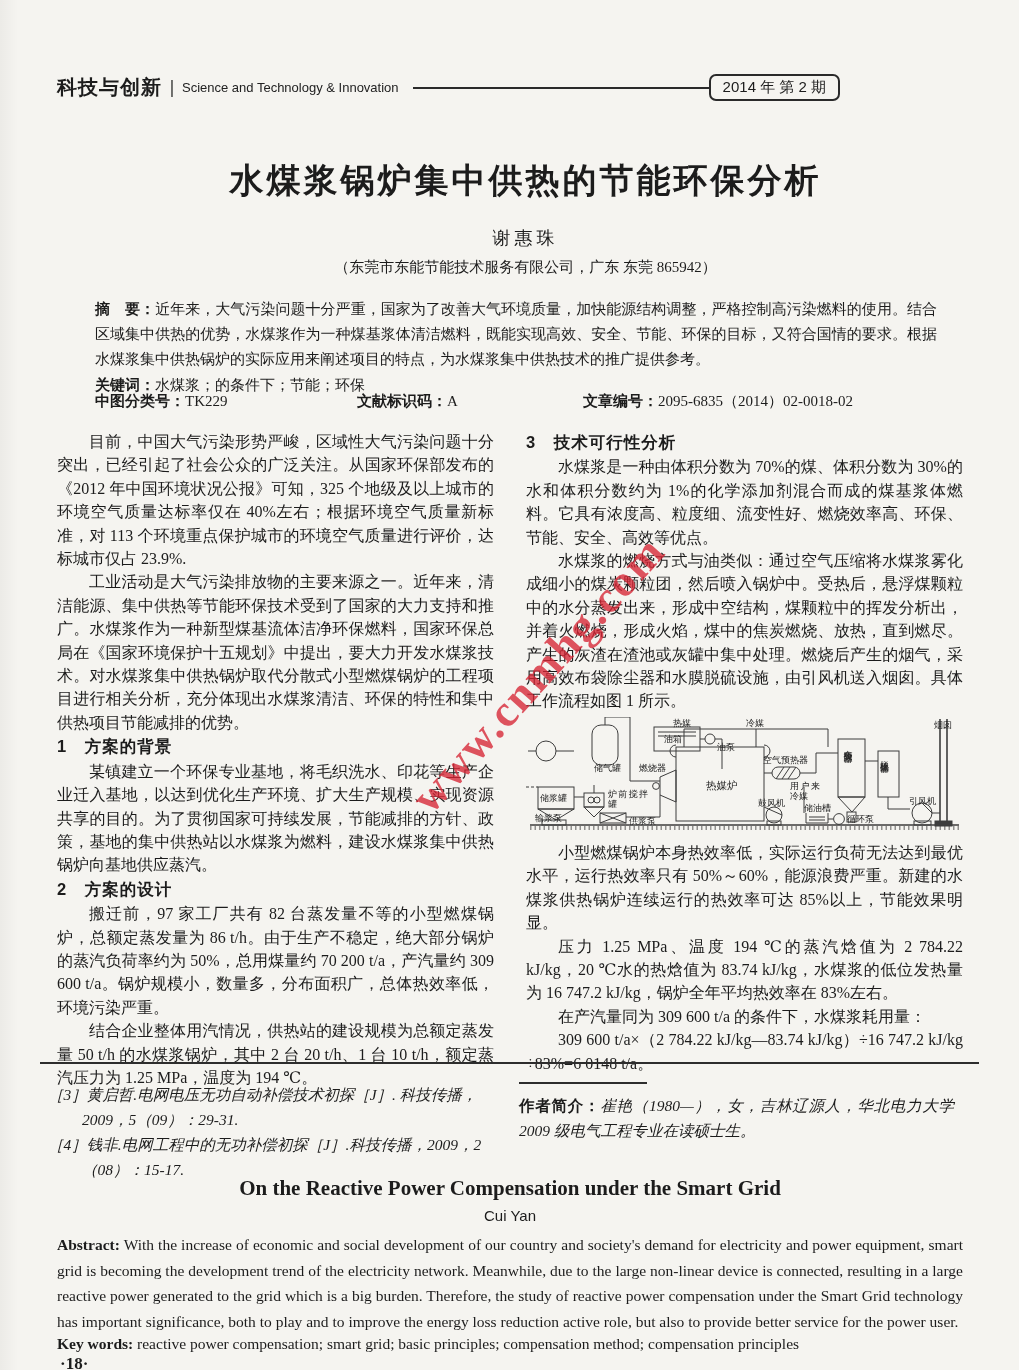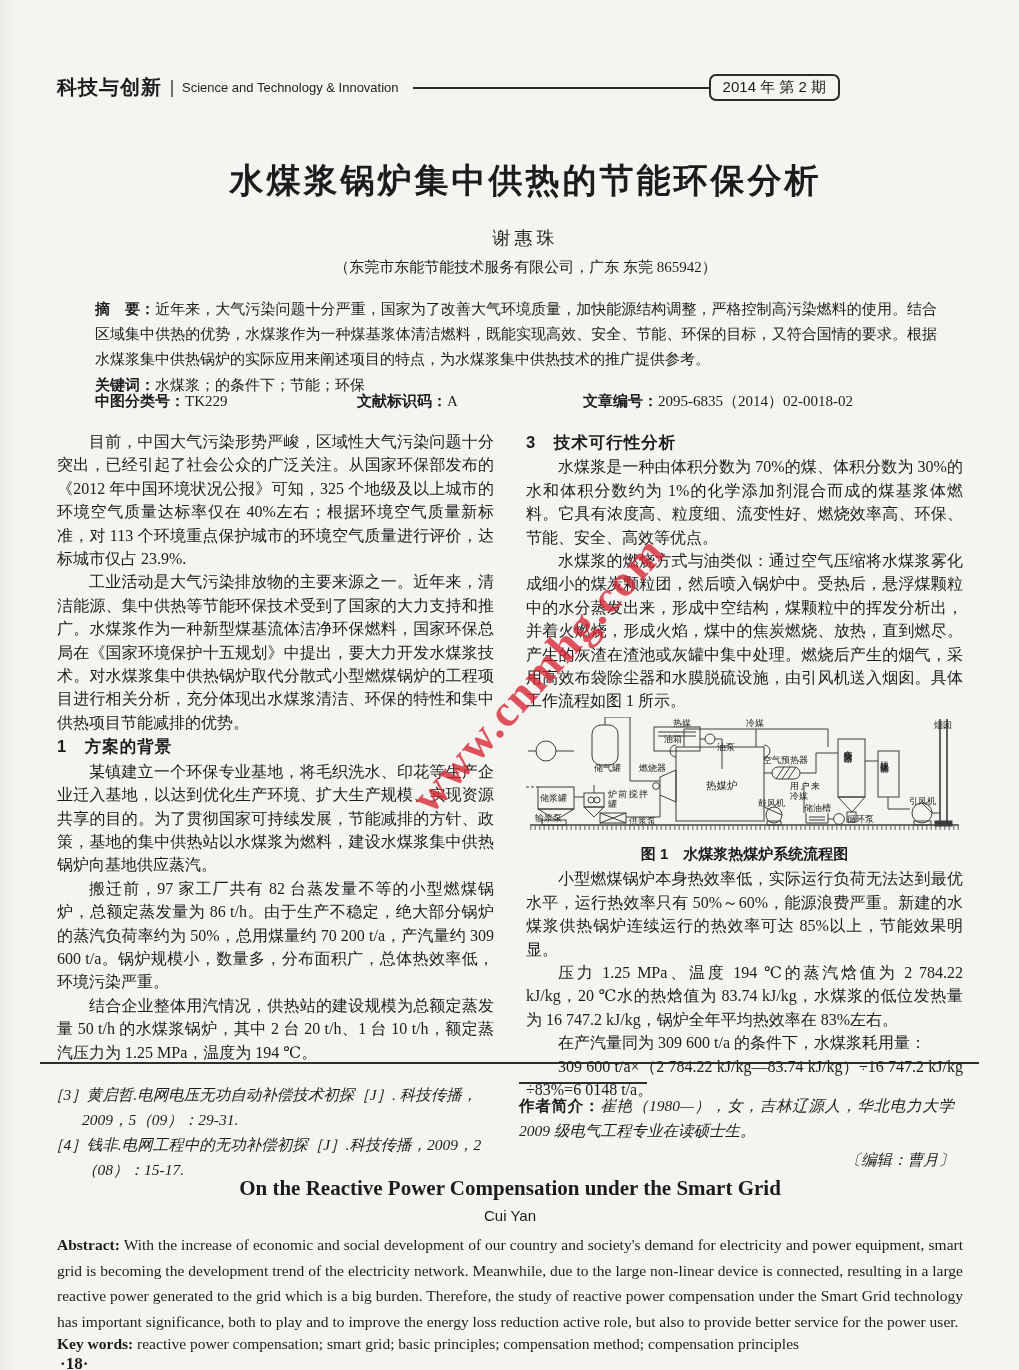--- a/index.html
+++ b/index.html
@@ -92,20 +92,21 @@
     <span class="m2"><span class="lbl">文献标识码：</span><span>A</span></span>
     <span class="m3"><span class="lbl">文章编号：</span><span>2095-6835（2014）02-0018-02</span></span>
   </div>
 
   <div class="cols">
     <div class="col">
       <p>目前，中国大气污染形势严峻，区域性大气污染问题十分突出，已经引起了社会公众的广泛关注。从国家环保部发布的《2012 年中国环境状况公报》可知，325 个地级及以上城市的环境空气质量达标率仅在 40%左右；根据环境空气质量新标准，对 113 个环境重点保护城市的环境空气质量进行评价，达标城市仅占 23.9%.</p>
       <p>工业活动是大气污染排放物的主要来源之一。近年来，清洁能源、集中供热等节能环保技术受到了国家的大力支持和推广。水煤浆作为一种新型煤基流体洁净环保燃料，国家环保总局在《国家环境保护十五规划》中提出，要大力开发水煤浆技术。对水煤浆集中供热锅炉取代分散式小型燃煤锅炉的工程项目进行相关分析，充分体现出水煤浆清洁、环保的特性和集中供热项目节能减排的优势。</p>
       <div class="sec">1　方案的背景</div>
       <p>某镇建立一个环保专业基地，将毛织洗水、印花等生产企业迁入基地，以达到优化生产环境、扩大生产规模、实现资源共享的目的。为了贯彻国家可持续发展，节能减排的方针、政策，基地的集中供热站以水煤浆为燃料，建设水煤浆集中供热锅炉向基地供应蒸汽。</p>
+      <div class="sec">2　方案的设计</div>
       <p>搬迁前，97 家工厂共有 82 台蒸发量不等的小型燃煤锅炉，总额定蒸发量为 86 t/h。由于生产不稳定，绝大部分锅炉的蒸汽负荷率约为 50%，总用煤量约 70 200 t/a，产汽量约 309 600 t/a。锅炉规模小，数量多，分布面积广，总体热效率低，环境污染严重。</p>
       <p>结合企业整体用汽情况，供热站的建设规模为总额定蒸发量 50 t/h 的水煤浆锅炉，其中 2 台 20 t/h、1 台 10 t/h，额定蒸汽压力为 1.25 MPa，温度为 194 ℃。</p>
     </div>
 
     <div class="col">
       <div class="sec">3　技术可行性分析</div>
       <p>水煤浆是一种由体积分数为 70%的煤、体积分数为 30%的水和体积分数约为 1%的化学添加剂混合而成的煤基浆体燃料。它具有浓度高、粒度细、流变性好、燃烧效率高、环保、节能、安全、高效等优点。</p>
       <p>水煤浆的燃烧方式与油类似：通过空气压缩将水煤浆雾化成细小的煤炭颗粒团，然后喷入锅炉中。受热后，悬浮煤颗粒中的水分蒸发出来，形成中空结构，煤颗粒中的挥发分析出，并着火燃烧，形成火焰，煤中的焦炭燃烧、放热，直到燃尽。产生的灰渣在渣池或灰罐中集中处理。燃烧后产生的烟气，采用高效布袋除尘器和水膜脱硫设施，由引风机送入烟囱。具体工作流程如图 1 所示。</p>
 
       <div class="fig">
@@ -215,41 +216,39 @@
           <div class="flabel wrap" style="left:82px;top:72px;width:40px;">炉前搅拌罐</div>
           <div class="flabel" style="left:103px;top:99px;">供浆泵</div>
           <div class="flabel" style="left:113px;top:46px;">燃烧器</div>
           <div class="flabel" style="left:180px;top:63px;font-size:10.5px;">热媒炉</div>
           <div class="flabel wrap" style="left:264px;top:64px;width:30px;">用户来冷媒</div>
           <div class="flabel" style="left:232px;top:81px;">鼓风机</div>
           <div class="flabel" style="left:278px;top:86px;">储油槽</div>
           <div class="flabel" style="left:321px;top:97px;">循环泵</div>
           <div class="flabel" style="left:383px;top:79px;">引风机</div>
         </div>
-        <div class="figcap">图 1　水煤浆热煤炉系统流程图</div>
       </div>
 
       <p>小型燃煤锅炉本身热效率低，实际运行负荷无法达到最优水平，运行热效率只有 50%～60%，能源浪费严重。新建的水煤浆供热锅炉连续运行的热效率可达 85%以上，节能效果明显。</p>
       <p>压力 1.25 MPa、温度 194 ℃的蒸汽焓值为 2 784.22 kJ/kg，20 ℃水的热焓值为 83.74 kJ/kg，水煤浆的低位发热量为 16 747.2 kJ/kg，锅炉全年平均热效率在 83%左右。</p>
       <p>在产汽量同为 309 600 t/a 的条件下，水煤浆耗用量：</p>
       <p>309 600 t/a×（2 784.22 kJ/kg—83.74 kJ/kg）÷16 747.2 kJ/kg ÷83%=6 0148 t/a。</p>
     </div>
   </div>
 
   <div class="divider"></div>
 
   <div class="bottomcols">
     <div class="bcol refs">
       <div>［3］黄启哲.电网电压无功自动补偿技术初探［J］. 科技传播，2009，5（09）：29-31.</div>
       <div>［4］钱非.电网工程中的无功补偿初探［J］.科技传播，2009，2（08）：15-17.</div>
     </div>
     <div class="bcol">
       <div class="bioline"></div>
       <p class="bio"><span class="lbl">作者简介：</span><span>崔艳（1980—），女，吉林辽源人，华北电力大学 2009 级电气工程专业在读硕士生。</span></p>
-      <div class="editor">〔编辑：曹月〕</div>
     </div>
   </div>
 
   <div class="english">
     <p class="etitle">On the Reactive Power Compensation under the Smart Grid</p>
     <p class="eauthor">Cui Yan</p>
     <p class="eabs"><span class="lbl" style="font-family:inherit;">Abstract:</span> <span>With the increase of economic and social development of our country and society's demand for electricity and power equipment, smart grid is becoming the development trend of the electricity network. Meanwhile, due to the large non-linear device is connected, resulting in a large reactive power generated to the grid which is a big burden. Therefore, the study of reactive power compensation under the Smart Grid technology has important significance, both to play and to improve the energy loss reduction active role, but also to provide better service for the power user.</span></p>
     <p class="ekw"><span class="lbl" style="font-family:inherit;">Key words:</span> <span>reactive power compensation; smart grid; basic principles; compensation method; compensation principles</span></p>
   </div>
 

